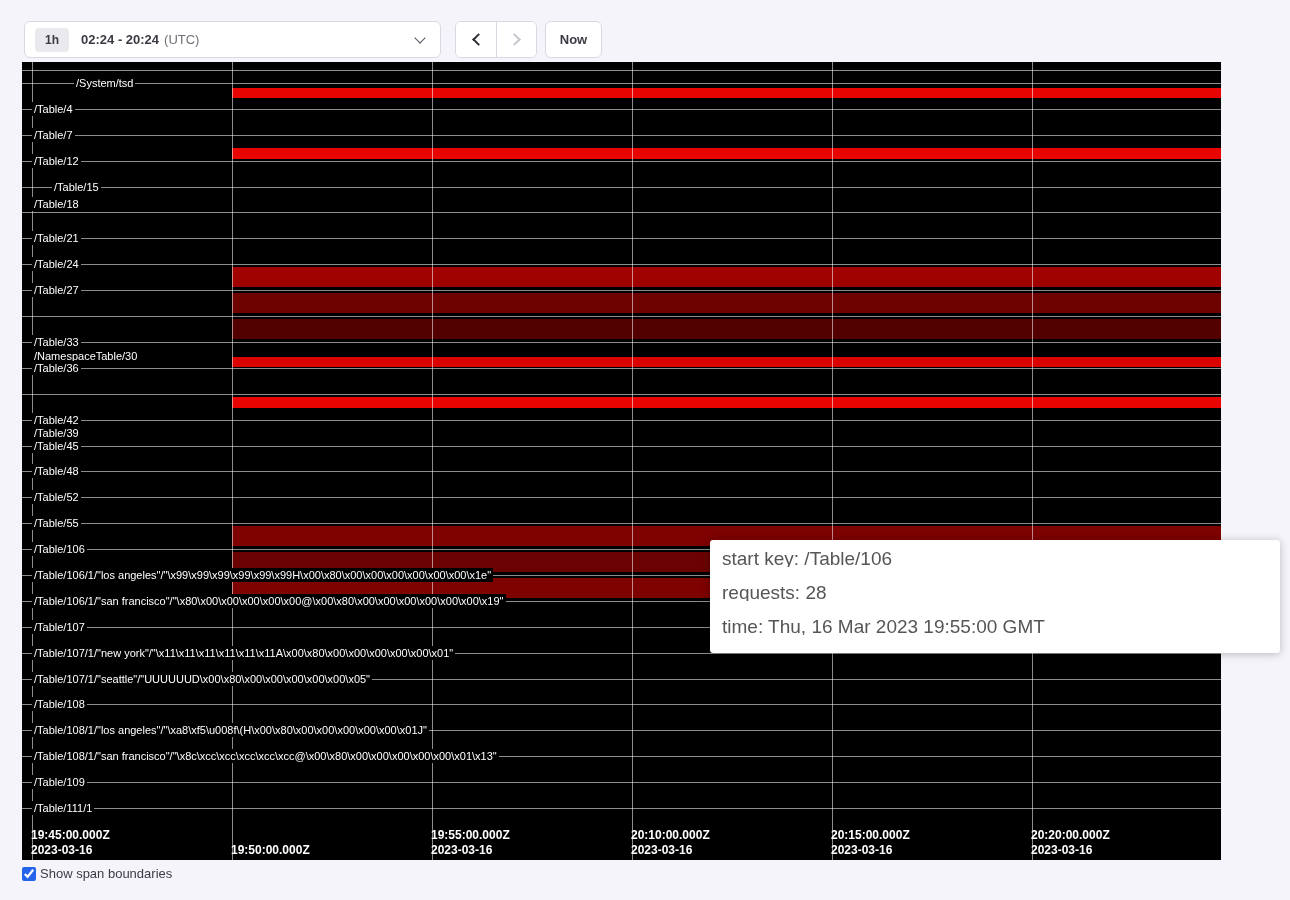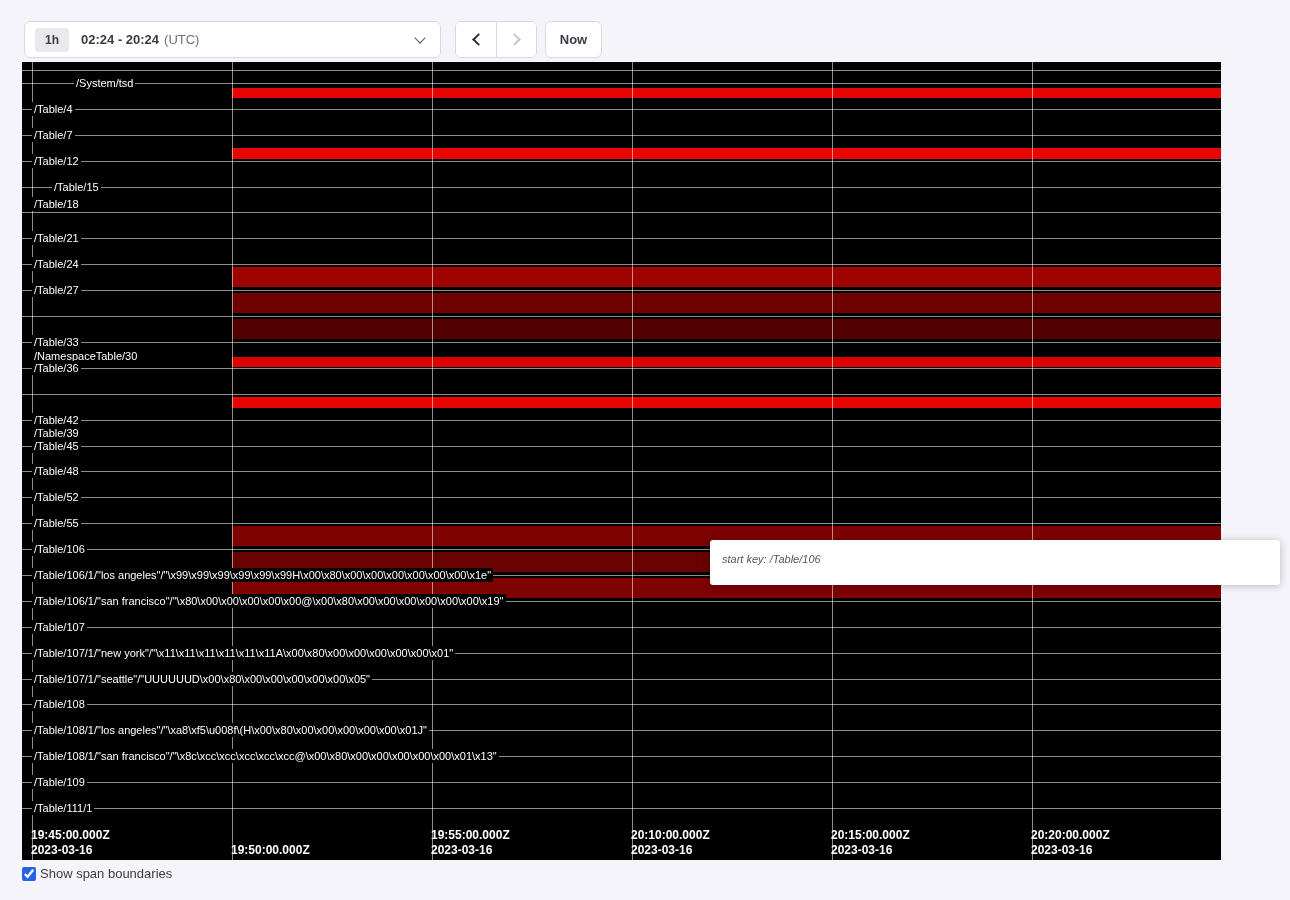--- a/index.html
+++ b/index.html
@@ -63,22 +63,22 @@
   .kv-xtick{ position:absolute; top:766px; }
   .kv-xtick div{ font-size:12px; font-weight:bold; color:#fff; line-height:15px; white-space:nowrap; }
 
   
   .kv-tooltip{
     position:absolute; left:710px; top:540px; width:570px; z-index:5;
     background:#fff; border-radius:3px; box-shadow:0 1px 8px rgba(0,0,0,0.25);
     padding:11px 12px 0 12px;
   }
   .kv-tooltip > div{
-    font-size:11px; color:#565656; line-height:16px; margin:0 0 18px 0;
-    white-space:nowrap; overflow:hidden;font-style:italic;
+    font-size:19px; color:#565656; line-height:16px; margin:0 0 18px 0;
+    white-space:nowrap; overflow:hidden;
   }
 
   
   .footer-row{ position:absolute; left:22px; top:866px; display:flex; align-items:center; }
   .footer-row input{ width:14px; height:14px; margin:0 4px 0 0; accent-color:#2563eb; }
   .footer-row label{ font-size:13px; color:#3b3b43; }
 </style>
 </head>
 <body>
 
@@ -197,18 +197,20 @@
     <div class="kv-boundary" style="top: 694px;"></div>
     <div class="kv-rowlabel" style="top: 694px;">/Table/108/1/"san francisco"/"\x8c\xcc\xcc\xcc\xcc\xcc@\x00\x80\x00\x00\x00\x00\x00\x01\x13"</div>
     <div class="kv-boundary" style="top: 720px;"></div>
     <div class="kv-rowlabel" style="top: 720px; text-align: center;">/Table/109</div>
     <div class="kv-boundary" style="top: 746px;"></div>
     <div class="kv-rowlabel" style="top: 746px;">/Table/111/1</div>
   </div>
 
 <div class="kv-tooltip">
   <div>start key: /Table/106</div>
+  <div>requests: 28</div>
+  <div>time: Thu, 16 Mar 2023 19:55:00 GMT</div>
 </div>
 
 <div class="footer-row">
   <input type="checkbox" id="span-cb" checked="" style="">
   <label for="span-cb">Show span boundaries</label>
 </div>
 
 </body></html>

